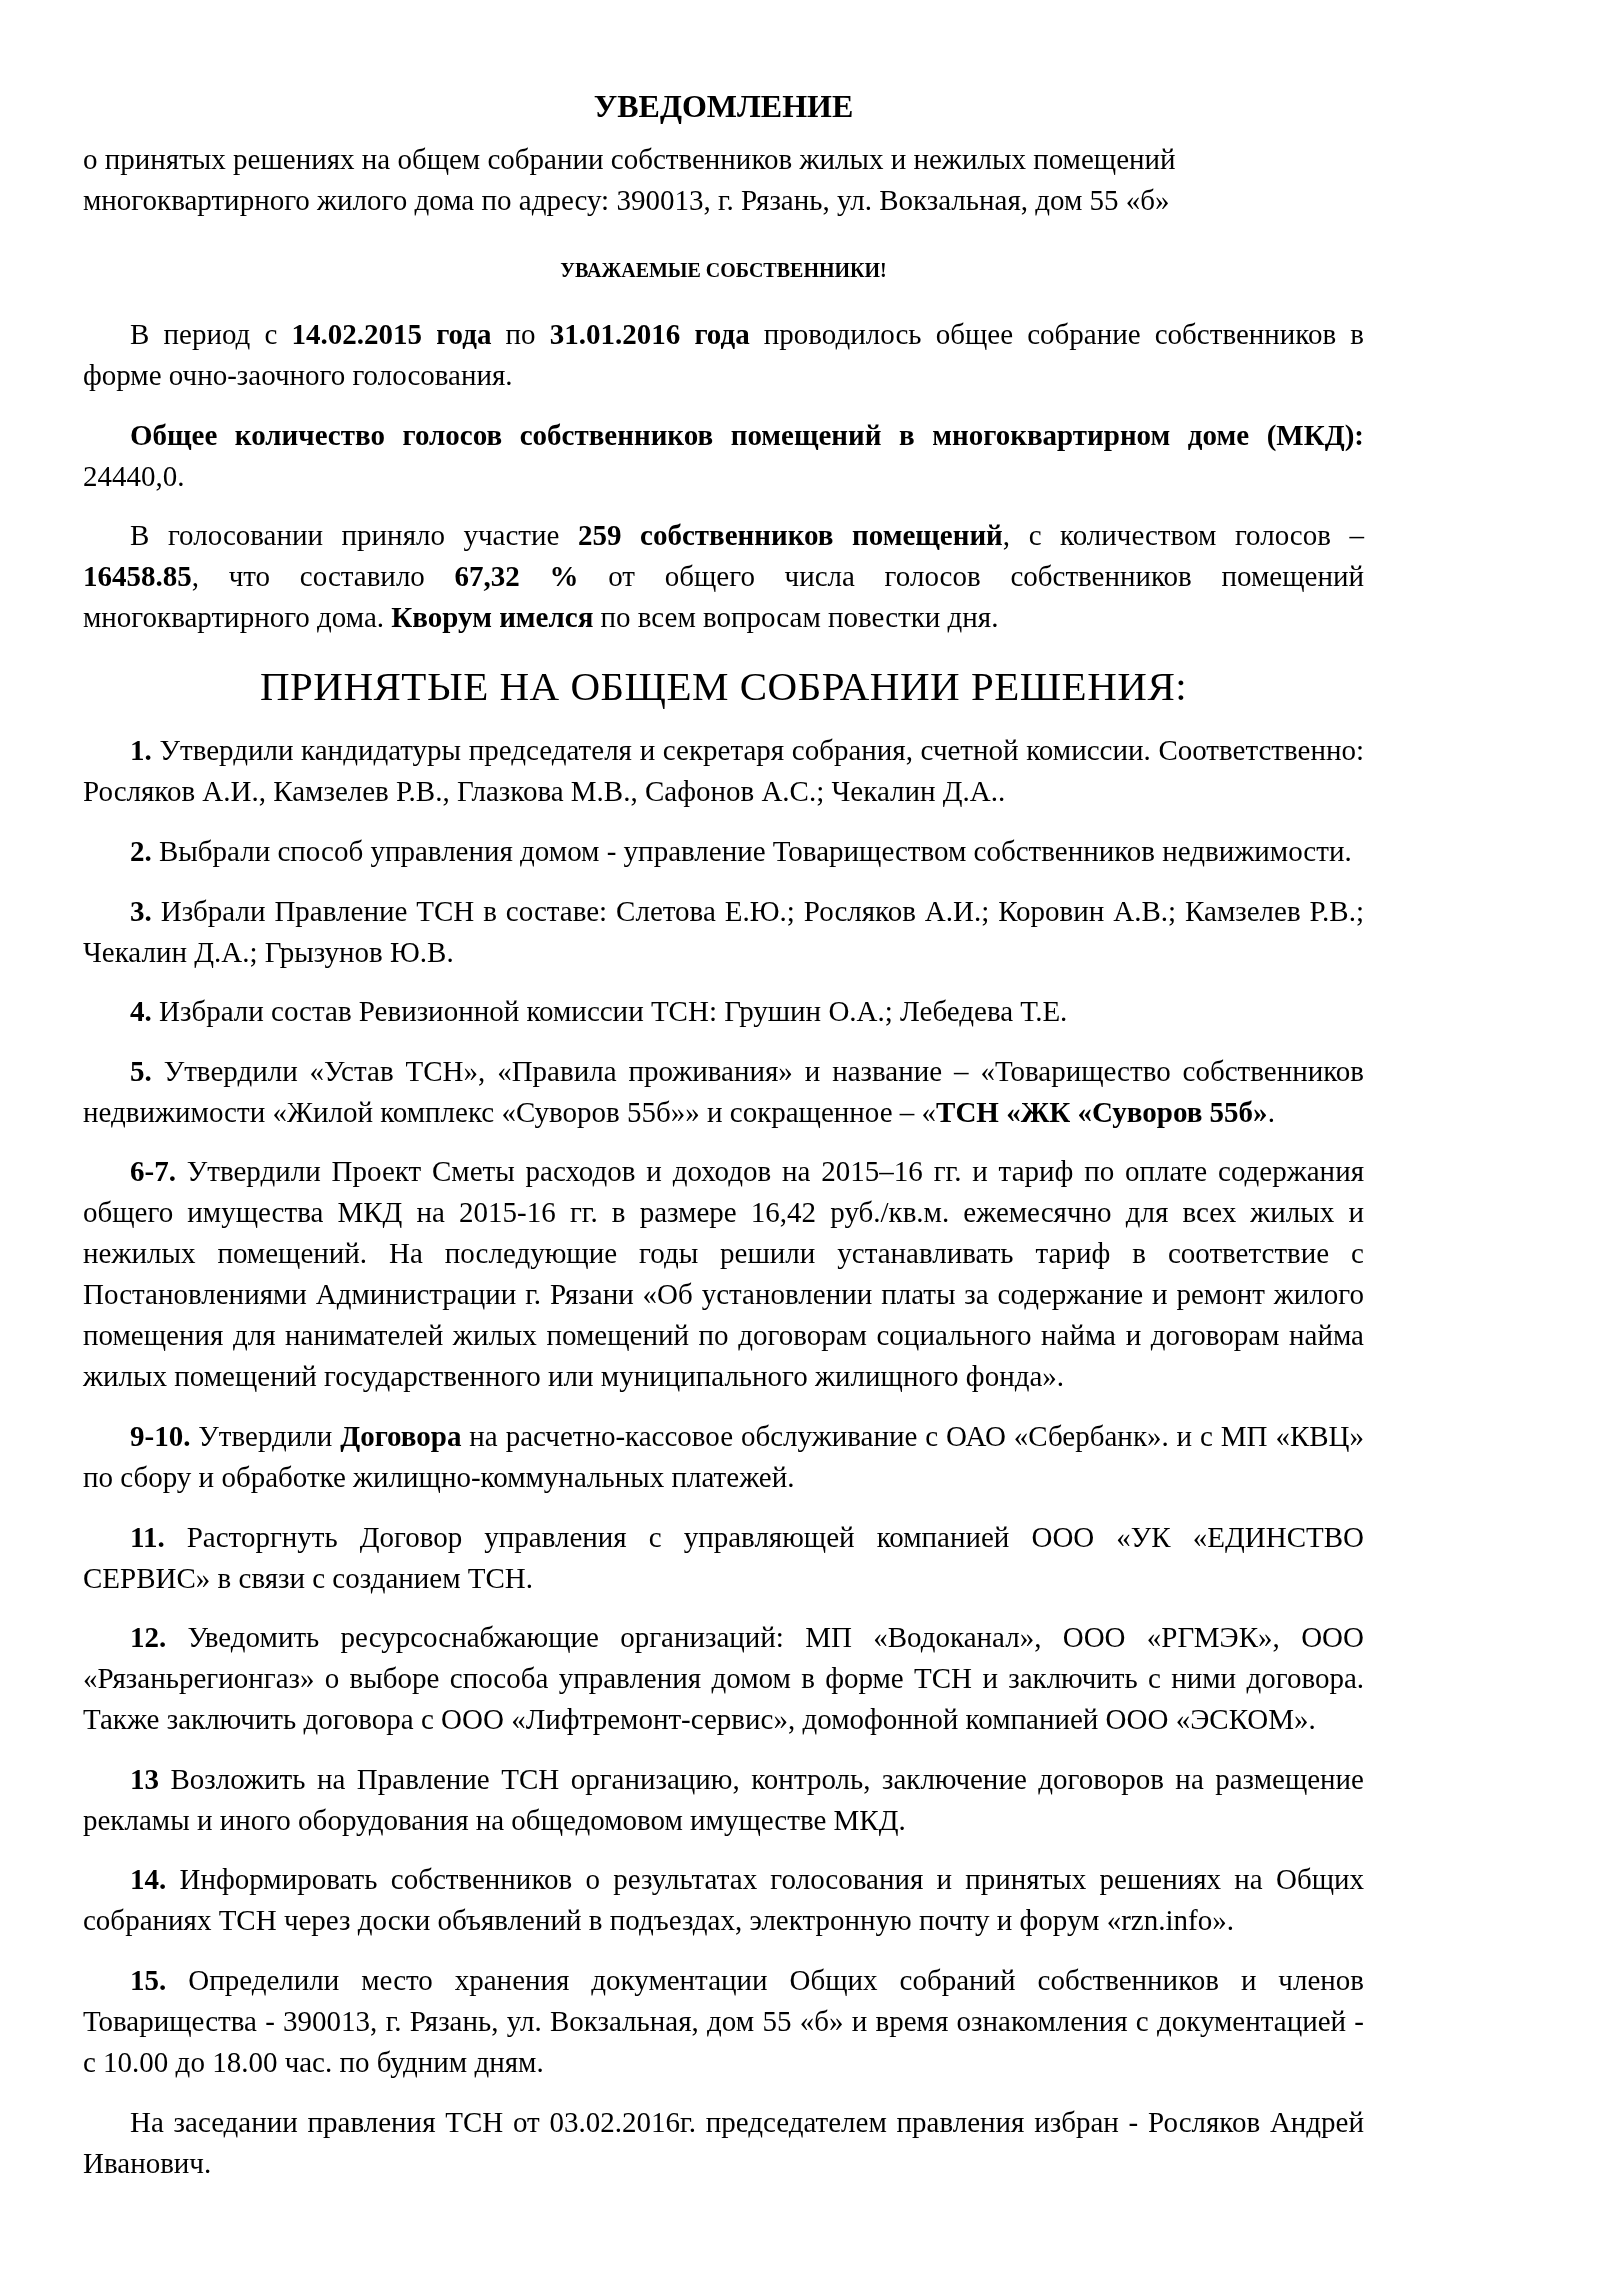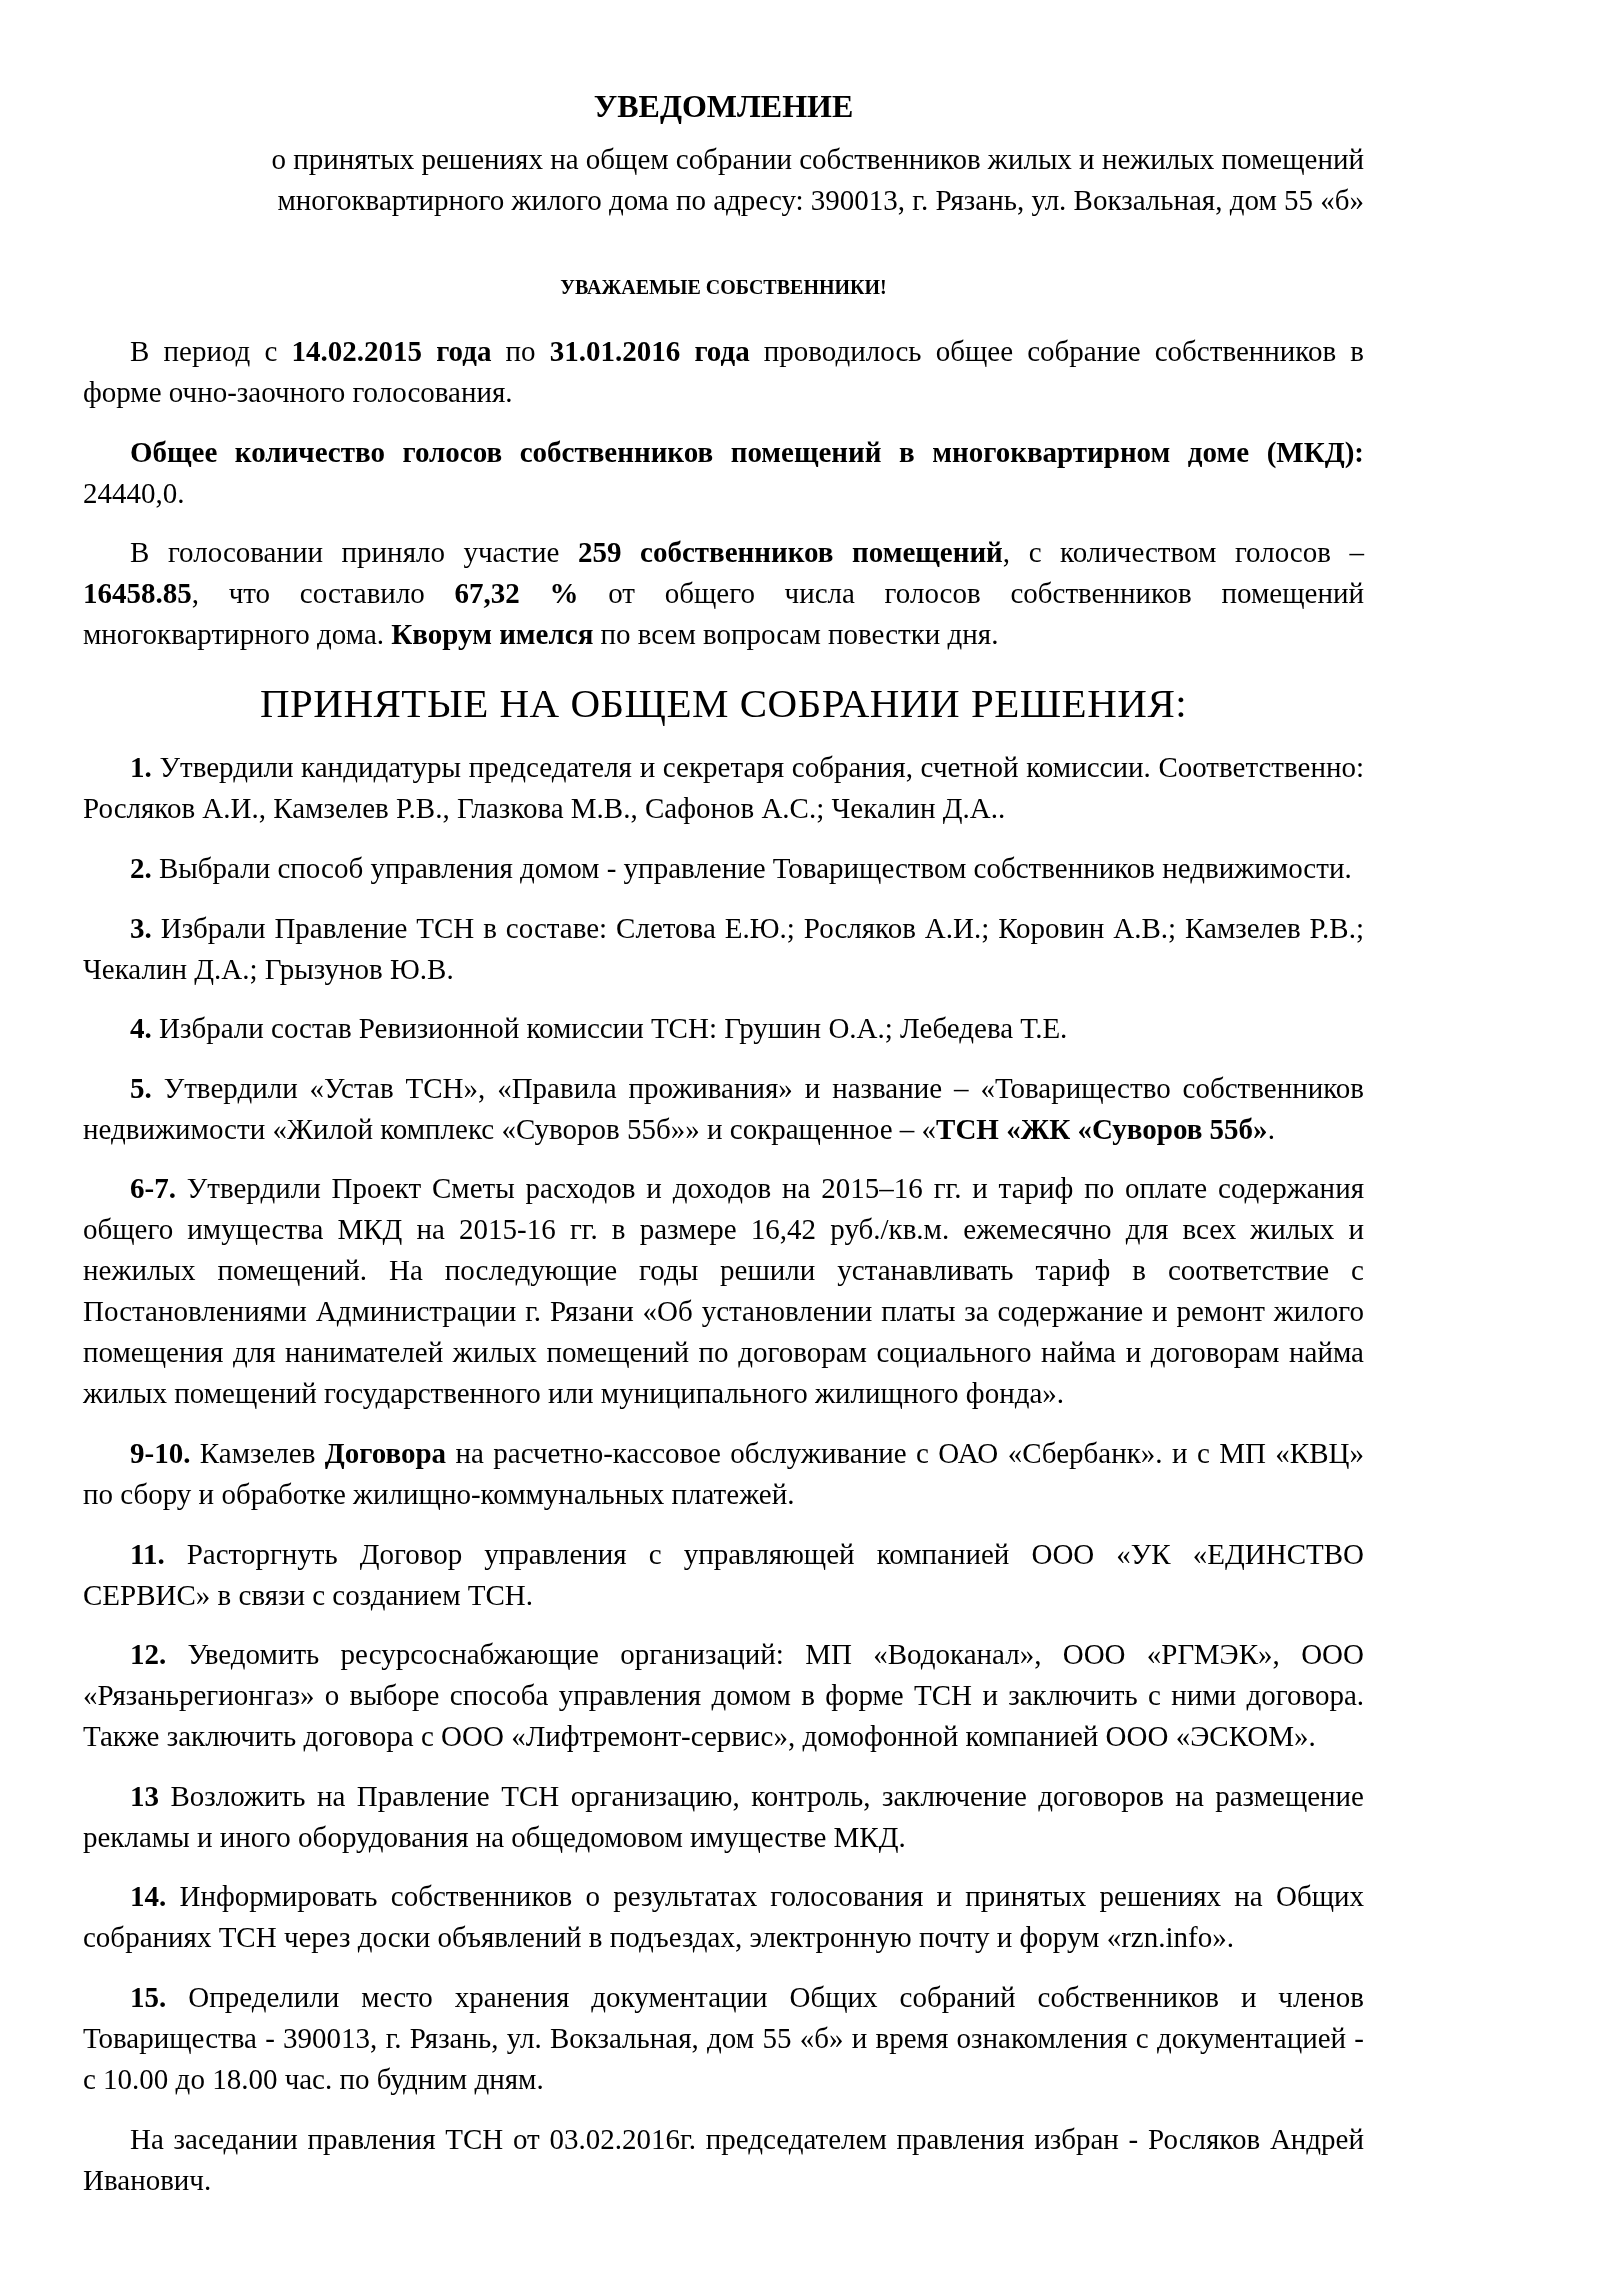--- a/index.html
+++ b/index.html
@@ -19,22 +19,22 @@
     line-height: 41px;
     overflow: hidden;
   }
   .title {
     text-align: center;
     font-weight: 700;
     font-size: 32px;
     margin: 0 0 11.8px 0;
   }
   .subtitle {
-    text-align: right;
-    margin: 0 auto 46px auto;
+    text-align: left;
+    margin: 0 auto 29px auto;
     max-width: 1294px;
   }
   .greeting {
     text-align: center;
     font-weight: 700;
     font-size: 20px;
     margin: 5.9px 0 23.5px 0;
   }
   .para {
     text-align: justify;
@@ -71,21 +71,21 @@
   <p class="para"><span>В голосовании приняло участие </span><span class="b">259 собственников помещений</span><span>, с количеством голосов – </span><span class="b">16458.85</span><span>, что составило </span><span class="b">67,32 %</span><span> от общего числа голосов собственников помещений многоквартирного дома. </span><span class="b">Кворум имелся</span><span> по всем вопросам повестки дня.</span></p>
 
   <h2 class="decisions-heading">ПРИНЯТЫЕ НА ОБЩЕМ СОБРАНИИ РЕШЕНИЯ:</h2>
 
   <p class="para"><span class="b">1.</span><span> Утвердили кандидатуры председателя и секретаря собрания, счетной комиссии. Соответственно: Росляков А.И., Камзелев Р.В., Глазкова М.В., Сафонов А.С.; Чекалин Д.А..</span></p>
   <p class="para"><span class="b">2.</span><span> Выбрали способ управления домом - управление Товариществом собственников недвижимости.</span></p>
   <p class="para"><span class="b">3.</span><span> Избрали Правление ТСН в составе: Слетова Е.Ю.; Росляков А.И.; Коровин А.В.; Камзелев Р.В.; Чекалин Д.А.; Грызунов Ю.В.</span></p>
   <p class="para"><span class="b">4.</span><span>  Избрали состав Ревизионной комиссии ТСН: Грушин О.А.; Лебедева Т.Е.</span></p>
   <p class="para"><span class="b">5.</span><span> Утвердили «Устав ТСН», «Правила проживания» и название – «Товарищество собственников недвижимости «Жилой комплекс «Суворов 55б»» и сокращенное – «</span><span class="b">ТСН «ЖК «Суворов 55б»</span><span>.</span></p>
   <p class="para"><span class="b">6-7.</span><span> Утвердили Проект Сметы расходов и доходов на 2015–16 гг. и тариф по оплате содержания общего имущества МКД на 2015-16 гг. в размере 16,42 руб./кв.м. ежемесячно для всех жилых и нежилых помещений. На последующие годы решили устанавливать тариф в соответствие с Постановлениями Администрации г. Рязани «Об установлении платы за содержание и ремонт жилого помещения для нанимателей жилых помещений по договорам социального найма и договорам найма жилых помещений государственного или муниципального жилищного фонда».</span></p>
-  <p class="para"><span class="b">9-10.</span><span> Камзелев </span><span class="b">Договора</span><span> на расчетно-кассовое обслуживание с ОАО «Сбербанк». и с МП «КВЦ» по сбору и обработке жилищно-коммунальных платежей.</span></p>
+  <p class="para"><span class="b">9-10.</span><span> Утвердили </span><span class="b">Договора</span><span> на расчетно-кассовое обслуживание с ОАО «Сбербанк». и с МП «КВЦ» по сбору и обработке жилищно-коммунальных платежей.</span></p>
   <p class="para"><span class="b">11.</span><span> Расторгнуть Договор управления с управляющей компанией ООО «УК «ЕДИНСТВО СЕРВИС» в связи с созданием ТСН.</span></p>
   <p class="para"><span class="b">12.</span><span> Уведомить ресурсоснабжающие организаций: МП «Водоканал», ООО «РГМЭК», ООО «Рязаньрегионгаз» о выборе способа управления домом  в форме ТСН и заключить с ними договора. Также заключить договора с ООО «Лифтремонт-сервис», домофонной компанией ООО «ЭСКОМ».</span></p>
   <p class="para"><span class="b">13</span><span> Возложить на Правление ТСН организацию, контроль, заключение договоров на размещение рекламы и иного оборудования на общедомовом имуществе МКД.</span></p>
   <p class="para"><span class="b">14.</span><span> Информировать собственников о результатах голосования и  принятых решениях на Общих собраниях ТСН через доски объявлений в подъездах, электронную почту и форум «rzn.info».</span></p>
   <p class="para"><span class="b">15.</span><span> Определили место хранения документации Общих собраний собственников и членов Товарищества - 390013, г. Рязань, ул. Вокзальная, дом 55 «б» и время ознакомления с документацией - с 10.00 до 18.00 час. по будним дням.</span></p>
 
   <p class="para"><span>На заседании правления ТСН от 03.02.2016г. председателем правления избран - Росляков Андрей Иванович.</span></p>
   <p class="para"></p>
 
 </div>

